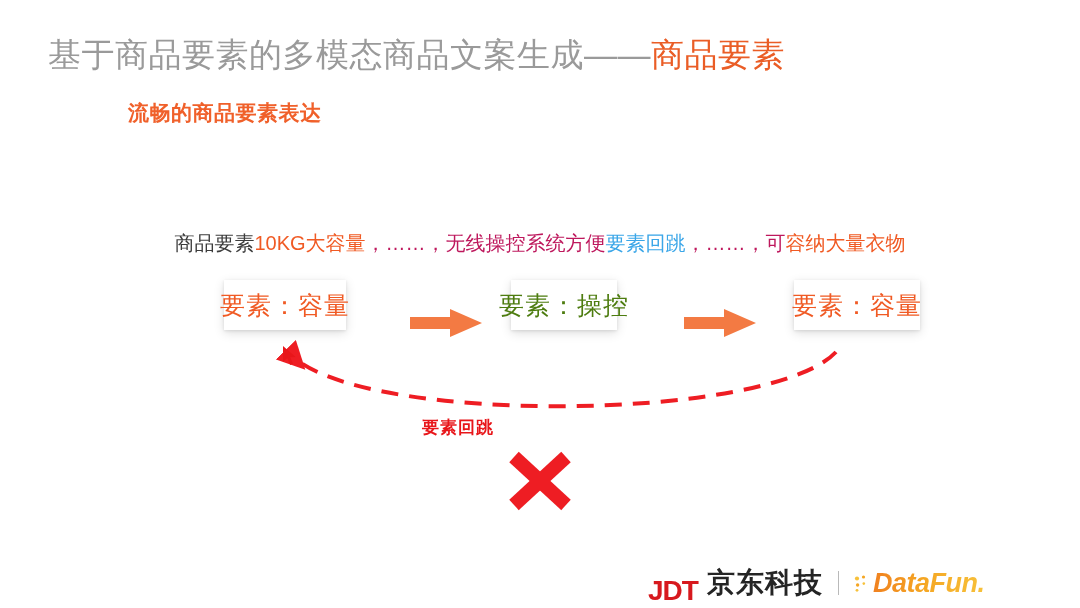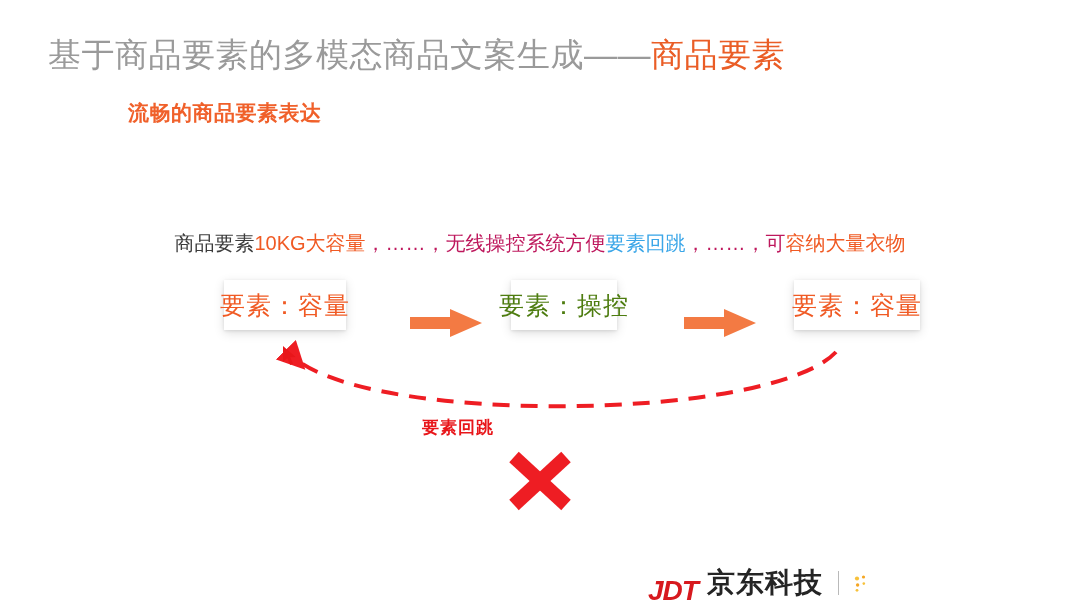--- a/index.html
+++ b/index.html
@@ -142,21 +142,20 @@
     left: 648px;
     top: 566px;
     height: 34px;
     display: flex;
     align-items: center;
     gap: 9px;
   }
   .jdt-mark {
     font-size: 28px;
     font-weight: bold;
-    font-style: italic;
     letter-spacing: -1px;
     color: #d7191e;
     line-height: 1;
     margin-top: 16px;
   }
   .jd-cn {
     font-size: 28px;
     font-weight: bold;
     color: #242424;
     letter-spacing: 1px;
@@ -245,16 +244,17 @@
     <span class="jd-cn">京东科技</span>
     <span class="logo-divider"></span>
     <span class="datafun-wrap">
       <svg width="16" height="18" viewBox="0 0 16 18">
         <circle cx="3" cy="4.5" r="2.1" fill="#f7c13a"></circle>
         <circle cx="9.5" cy="3" r="1.6" fill="#f5a623"></circle>
         <circle cx="3.6" cy="11" r="1.7" fill="#f5a623"></circle>
         <circle cx="9.8" cy="9.6" r="1.3" fill="#f7c13a"></circle>
         <circle cx="3" cy="16.3" r="1.4" fill="#f7c13a"></circle>
       </svg>
+      <span class="datafun-text">DataFun.</span>
     </span>
   </div>
 
 </div>
 
 </body></html>

